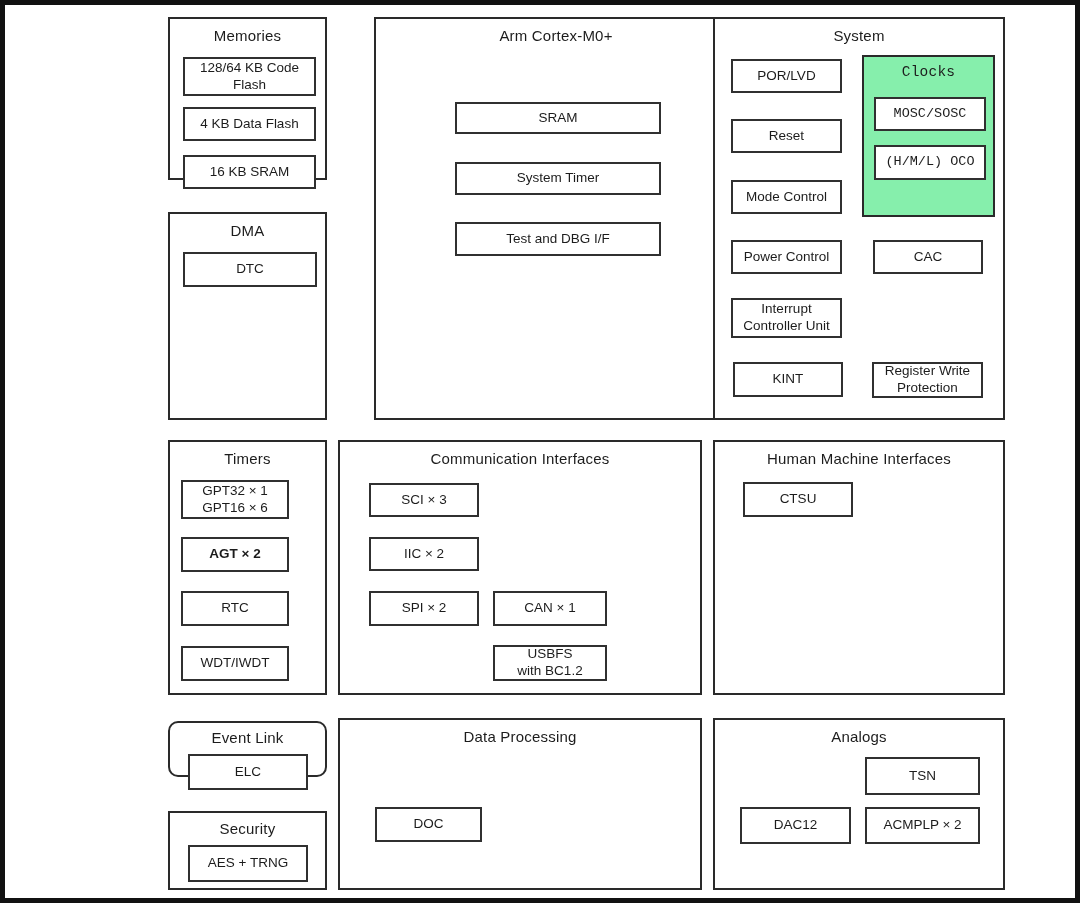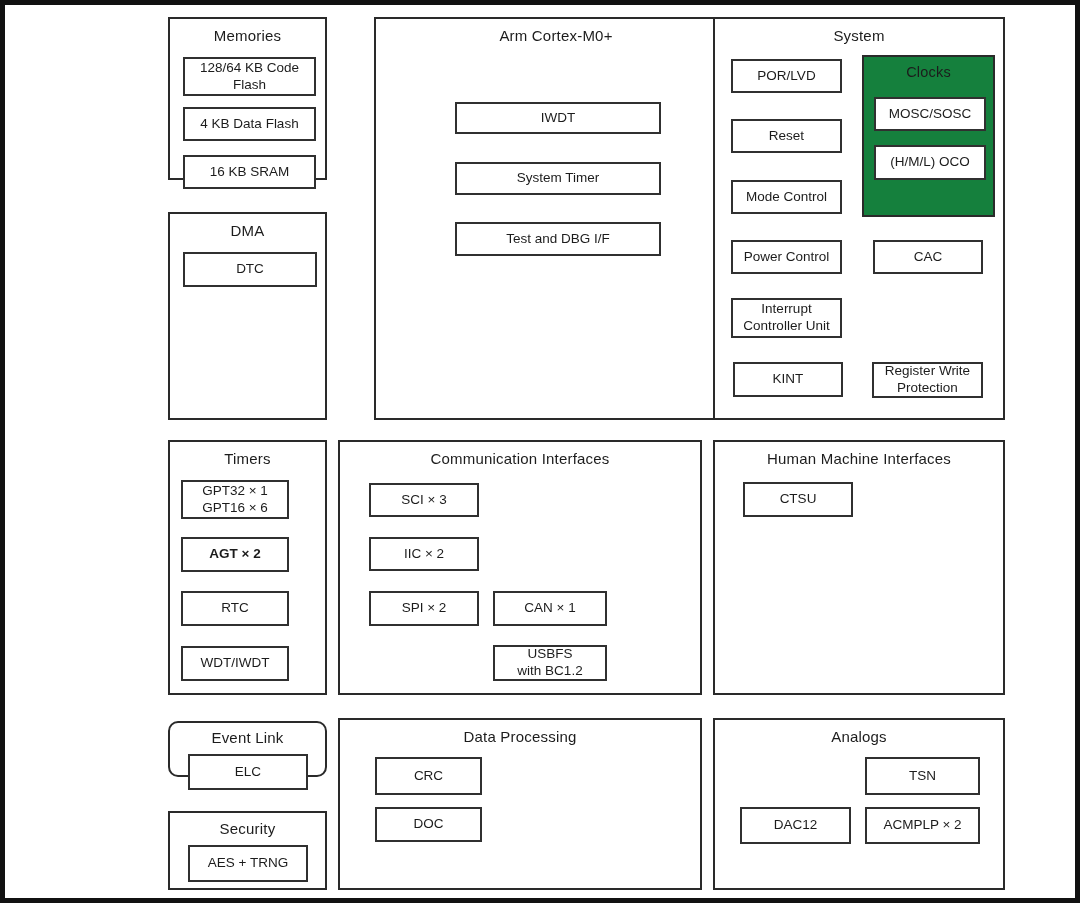--- a/index.html
+++ b/index.html
@@ -40,21 +40,22 @@
     text-align: center;
     font-size: 13.5px;
     line-height: 1.25;
     color: #1c1c1c;
     white-space: pre-line;
   }
 
   .group {
     position: absolute;
     border: 2px solid #2a2a2a;
-    background: #15803d;
+    background: #86efac;
+    font-family: Liberation Mono, monospace;
   }
 
   .group .panel-title { padding-top: 7px; font-size: 14.5px; }
 </style>
 </head>
 <body>
 
 <div class="frame">
 
   <div class="panel" style="left:163px; top:12px; width:159px; height:163px;">
@@ -65,21 +66,21 @@
     <div class="block" style="left:13px; top:136px; width:133px; height:34px;">16 KB SRAM</div>
   </div>
 
   <div class="panel" style="left:163px; top:207px; width:159px; height:208px;">
     <div class="panel-title">DMA</div>
     <div class="block" style="left:13px; top:38px; width:134px; height:35px;">DTC</div>
   </div>
 
   <div class="panel" style="left:333px; top:12px; width:364px; height:403px;margin-left:36px;">
     <div class="panel-title">Arm Cortex-M0+</div>
-    <div class="block" style="left:79px; top:83px; width:206px; height:32px;">IWDT</div>
+    <div class="block" style="left:79px; top:83px; width:206px; height:32px;">SRAM</div>
     <div class="block" style="left:79px; top:143px; width:206px; height:33px;">System Timer</div>
     <div class="block" style="left:79px; top:203px; width:206px; height:34px;">Test and DBG I/F</div>
   </div>
 
   <div class="panel" style="left:708px; top:12px; width:292px; height:403px;">
     <div class="panel-title">System</div>
     <div class="block" style="left:16px; top:40px; width:111px; height:34px;">POR/LVD</div>
     <div class="block" style="left:16px; top:100px; width:111px; height:34px;">Reset</div>
     <div class="block" style="left:16px; top:161px; width:111px; height:34px;">Mode Control</div>
     <div class="block" style="left:16px; top:221px; width:111px; height:34px;">Power Control</div>
@@ -127,21 +128,20 @@
     <div class="block" style="left:18px; top:31px; width:120px; height:36px;">ELC</div>
   </div>
 
   <div class="panel" style="left:163px; top:806px; width:159px; height:79px;">
     <div class="panel-title" style="padding-top:7px;">Security</div>
     <div class="block" style="left:18px; top:32px; width:120px; height:37px;">AES + TRNG</div>
   </div>
 
   <div class="panel" style="left:333px; top:713px; width:364px; height:172px;">
     <div class="panel-title">Data Processing</div>
-    <div class="block" style="left:35px; top:37px; width:107px; height:38px;">CRC</div>
     <div class="block" style="left:35px; top:87px; width:107px; height:35px;">DOC</div>
   </div>
 
   <div class="panel" style="left:708px; top:713px; width:292px; height:172px;">
     <div class="panel-title">Analogs</div>
     <div class="block" style="left:150px; top:37px; width:115px; height:38px;">TSN</div>
     <div class="block" style="left:25px; top:87px; width:111px; height:37px;">DAC12</div>
     <div class="block" style="left:150px; top:87px; width:115px; height:37px;">ACMPLP × 2</div>
   </div>
 

